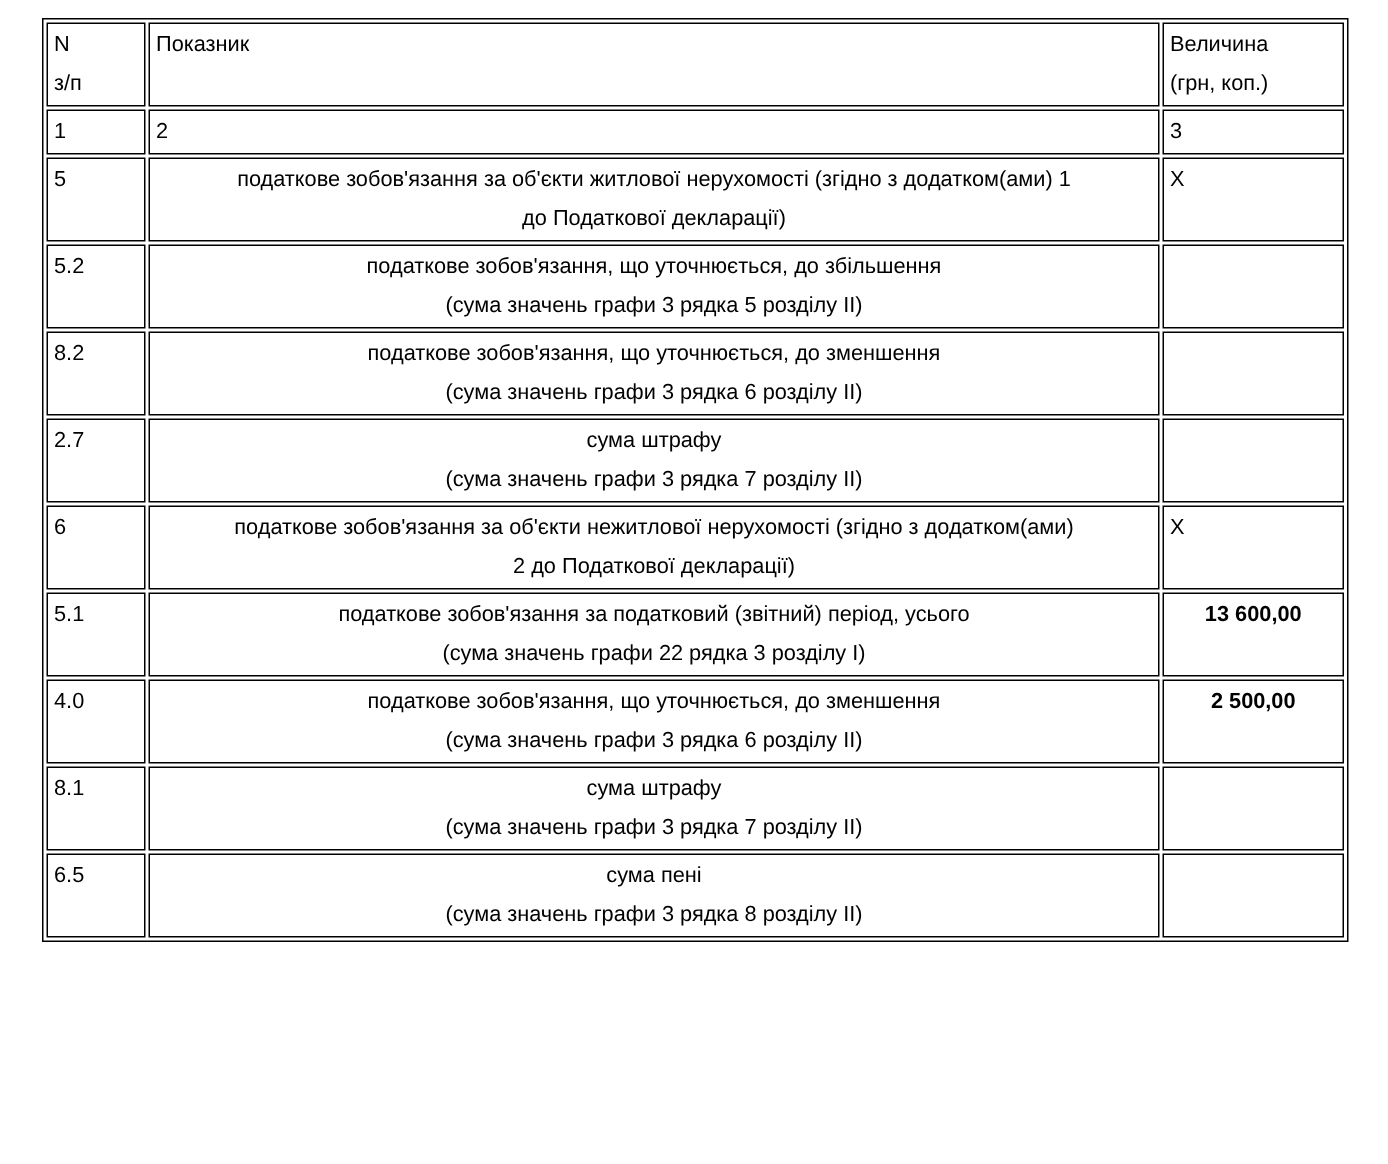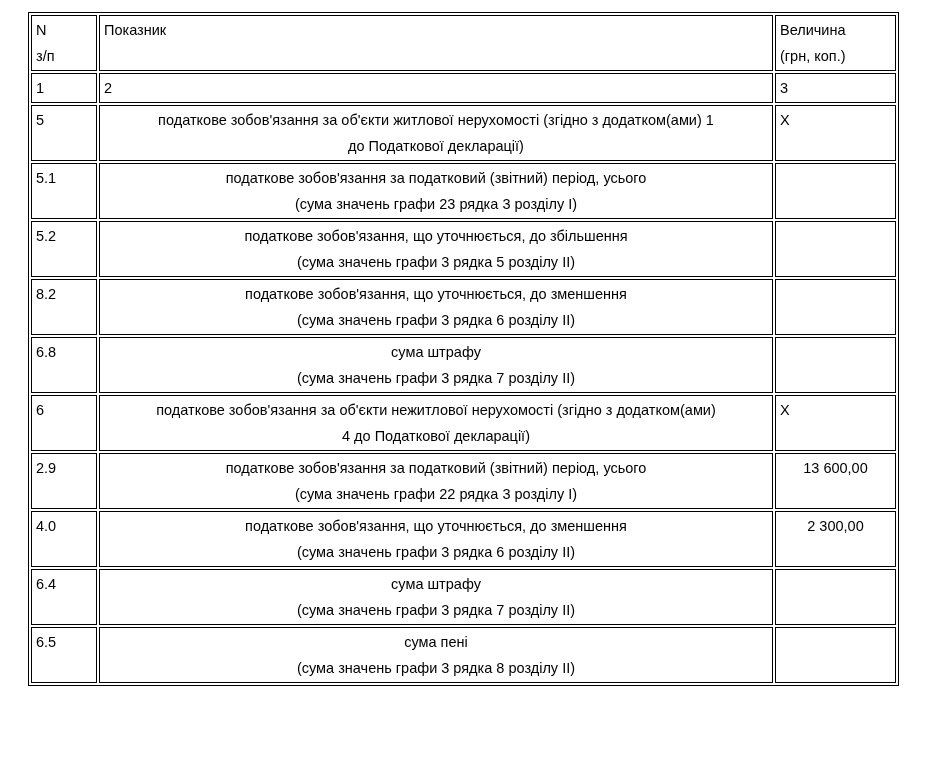--- a/index.html
+++ b/index.html
@@ -35,21 +35,21 @@
     line-height: 26px;
     white-space: pre-line;
     text-align: left;
     font-weight: normal;
     overflow: hidden;
   }
   tr.header-row td    { height: 56px; }
   tr.numbering-row td { height: 28px; }
   tr.data-row td      { height: 54px; }
   tr.data-row td.indicator-cell { text-align: center; margin-top: 32px; }
-  td.value-cell.num   { text-align: center; font-weight: normal; }
+  td.value-cell.num   { text-align: center; font-weight: bold; }
 </style>
 </head>
 <body>
 
 <table class="tax-table">
   <colgroup>
     <col class="c-num">
     <col class="c-ind">
     <col class="c-val">
   </colgroup>
@@ -66,63 +66,57 @@
       <td>2</td>
       <td>3</td>
     </tr>
   <tr class="data-row">
     <td class="row-number-cell">5</td>
     <td class="indicator-cell">податкове зобов'язання за об'єкти житлової нерухомості (згідно з додатком(ами) 1
 до Податкової декларації)</td>
     <td class="value-cell">X</td>
   </tr>
       <tr class="data-row">
-    <td class="row-number-cell">5.1</td>
-    <td class="indicator-cell">податкове зобов'язання за податковий (звітний) період, усього
-(сума значень графи 23 рядка 3 розділу І)</td>
-    <td class="value-cell"></td>
-  </tr>
-      <tr class="data-row">
     <td class="row-number-cell">5.2</td>
     <td class="indicator-cell">податкове зобов'язання, що уточнюється, до збільшення
 (сума значень графи 3 рядка 5 розділу ІІ)</td>
     <td class="value-cell"></td>
   </tr>
       <tr class="data-row">
     <td class="row-number-cell">8.2</td>
     <td class="indicator-cell">податкове зобов'язання, що уточнюється, до зменшення
 (сума значень графи 3 рядка 6 розділу ІІ)</td>
     <td class="value-cell"></td>
   </tr>
       <tr class="data-row">
-    <td class="row-number-cell">6.8</td>
+    <td class="row-number-cell">2.7</td>
     <td class="indicator-cell">сума штрафу
 (сума значень графи 3 рядка 7 розділу ІІ)</td>
     <td class="value-cell"></td>
   </tr>
       <tr class="data-row">
     <td class="row-number-cell">6</td>
     <td class="indicator-cell">податкове зобов'язання за об'єкти нежитлової нерухомості (згідно з додатком(ами)
-4 до Податкової декларації)</td>
+2 до Податкової декларації)</td>
     <td class="value-cell">X</td>
   </tr>
       <tr class="data-row">
-    <td class="row-number-cell">2.9</td>
+    <td class="row-number-cell">5.1</td>
     <td class="indicator-cell">податкове зобов'язання за податковий (звітний) період, усього
 (сума значень графи 22 рядка 3 розділу І)</td>
     <td class="value-cell num">13 600,00</td>
   </tr>
       <tr class="data-row">
     <td class="row-number-cell">4.0</td>
     <td class="indicator-cell">податкове зобов'язання, що уточнюється, до зменшення
 (сума значень графи 3 рядка 6 розділу ІІ)</td>
-    <td class="value-cell num">2 300,00</td>
+    <td class="value-cell num">2 500,00</td>
   </tr>
       <tr class="data-row">
-    <td class="row-number-cell">6.4</td>
+    <td class="row-number-cell">8.1</td>
     <td class="indicator-cell">сума штрафу
 (сума значень графи 3 рядка 7 розділу ІІ)</td>
     <td class="value-cell"></td>
   </tr>
       <tr class="data-row">
     <td class="row-number-cell">6.5</td>
     <td class="indicator-cell">сума пені
 (сума значень графи 3 рядка 8 розділу ІІ)</td>
     <td class="value-cell"></td>
   </tr>

